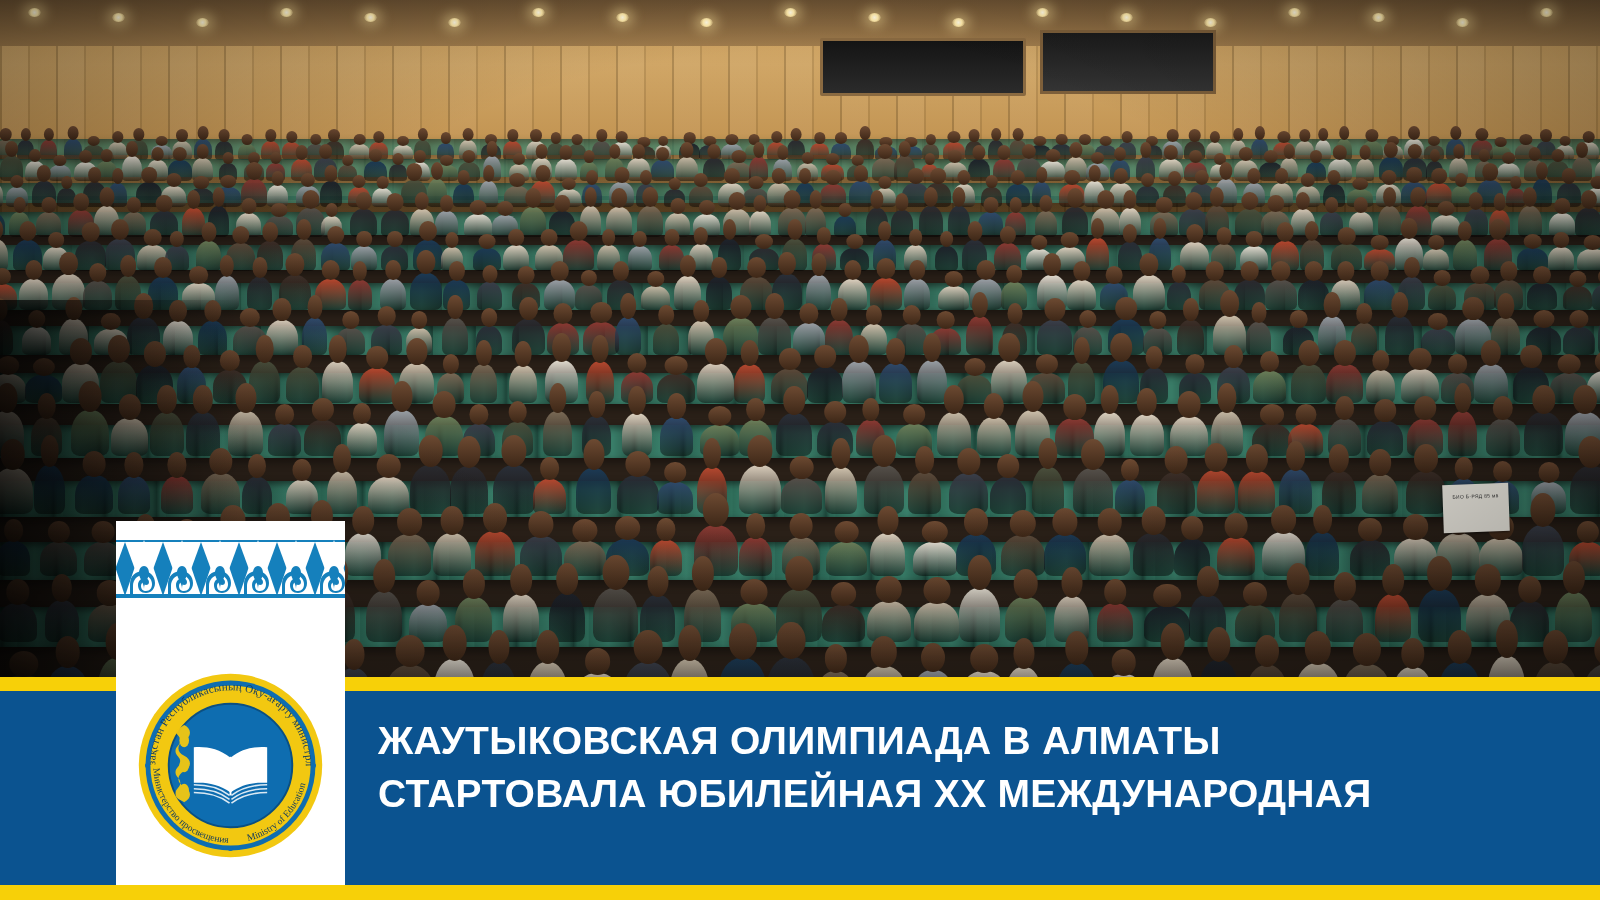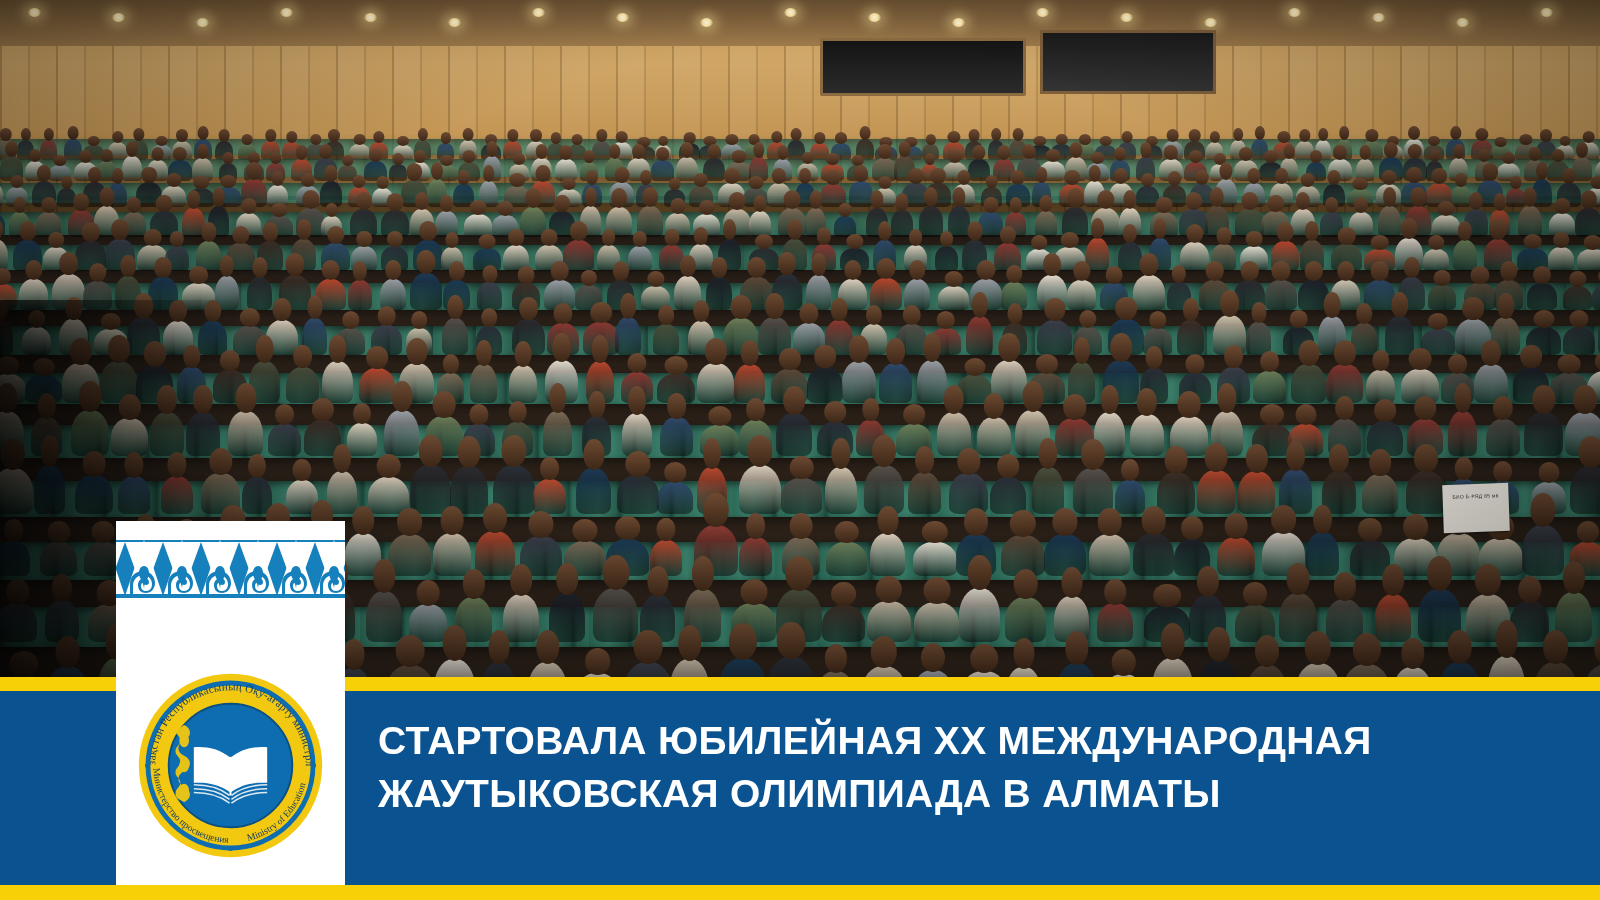--- a/index.html
+++ b/index.html
@@ -788,22 +788,22 @@
 Б-РЯД
 85 мв</div>
     <div class="vig"></div>
   </div>
 
   <div class="yellowband"></div>
   <div class="bluebar"></div>
   <div class="bottomband"></div>
 
   <div class="headline">
+    <span class="ln">ЖАУТЫКОВСКАЯ ОЛИМПИАДА В АЛМАТЫ</span>
     <span class="ln">СТАРТОВАЛА ЮБИЛЕЙНАЯ XX МЕЖДУНАРОДНАЯ</span>
-    <span class="ln">ЖАУТЫКОВСКАЯ ОЛИМПИАДА В АЛМАТЫ</span>
   </div>
 
   <div class="panel">
     <div class="ornament">
       <svg viewBox="0 0 229 77" preserveAspectRatio="none" width="229" height="77">
         <defs>
           <g id="orn">
             <path d="M0,0 L38,0 L19,52 Z" fill="#1580BC"></path>
             <path d="M19,14 c4,0 7,4 7,9 c0,6 -5,9 -9,9 c-5,0 -8,-4 -8,-9 h6 c0,2 1,4 3,4 c2,0 3,-2 3,-4 c0,-3 -2,-5 -5,-5 Z" fill="#1580BC" transform="translate(0,20)"></path>
             <path d="M19,20 c2,-7 6,-10 6,-16 c0,-4 -3,-6 -6,-6 c-3,0 -6,2 -6,6 c0,6 4,9 6,16 Z" fill="#1580BC" transform="translate(0,40)"></path>

